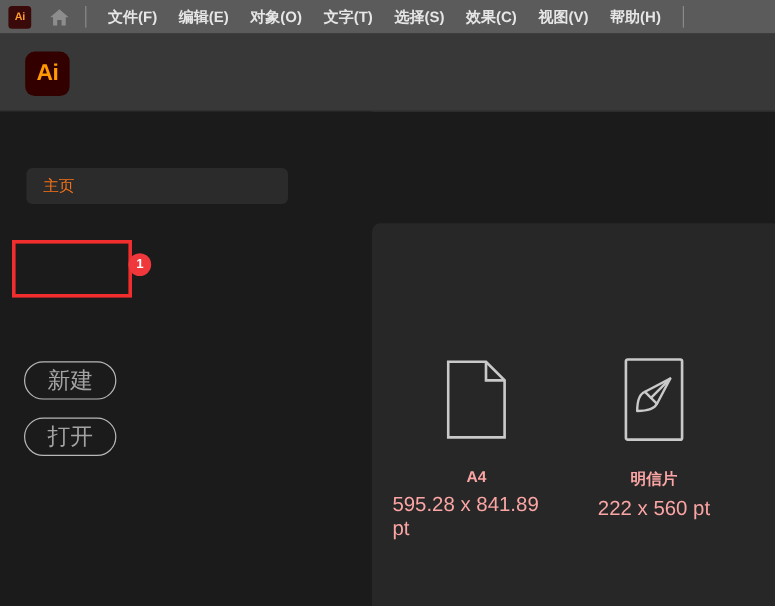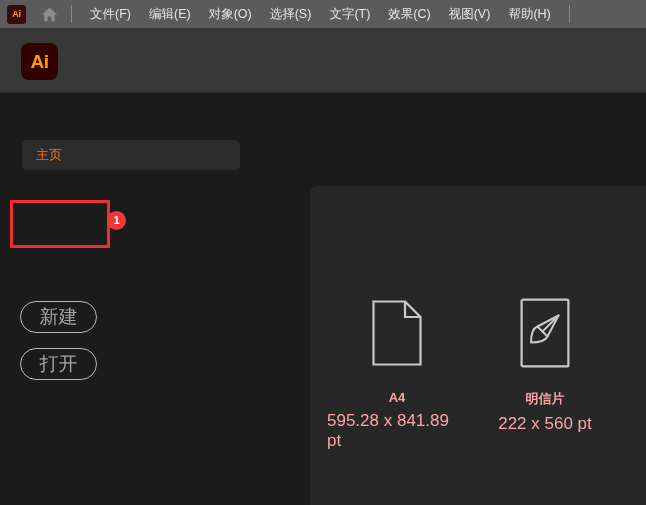--- a/index.html
+++ b/index.html
@@ -57,20 +57,21 @@
     align-items: center;
     height: 28px;
   }
   .menu-item {
     font-size: 12.5px;
     color: #e6e6e6;
     padding: 0 9px;
     line-height: 28px;
     white-space: nowrap;
     cursor: default;
+    font-weight: bold;
   }
   .menu-sep-right {
     width: 1px; height: 18px;
     background: #8a8a8a;
     margin-left: 9px;
   }
 
   
   .header-band {
     position: absolute;
@@ -210,22 +211,22 @@
   <div class="home-icon-wrap">
     <svg width="17" height="15" viewBox="0 0 17 15" aria-hidden="true">
       <path d="M8.5 0.8 L16.2 7.4 L13.8 7.4 L13.8 14.2 L10.3 14.2 L10.3 9.6 L6.7 9.6 L6.7 14.2 L3.2 14.2 L3.2 7.4 L0.8 7.4 Z" fill="#8d8d8d"></path>
     </svg>
   </div>
   <div class="menu-sep"></div>
   <div class="menu-items">
     <div class="menu-item">文件(F)</div>
     <div class="menu-item">编辑(E)</div>
     <div class="menu-item">对象(O)</div>
+    <div class="menu-item">文字(T)</div>
     <div class="menu-item">选择(S)</div>
-    <div class="menu-item">文字(T)</div>
     <div class="menu-item">效果(C)</div>
     <div class="menu-item">视图(V)</div>
     <div class="menu-item">帮助(H)</div>
   </div>
   <div class="menu-sep-right"></div>
 </div>
 
 <div class="header-band">
   <div class="ai-badge-big">Ai</div>
 </div>

